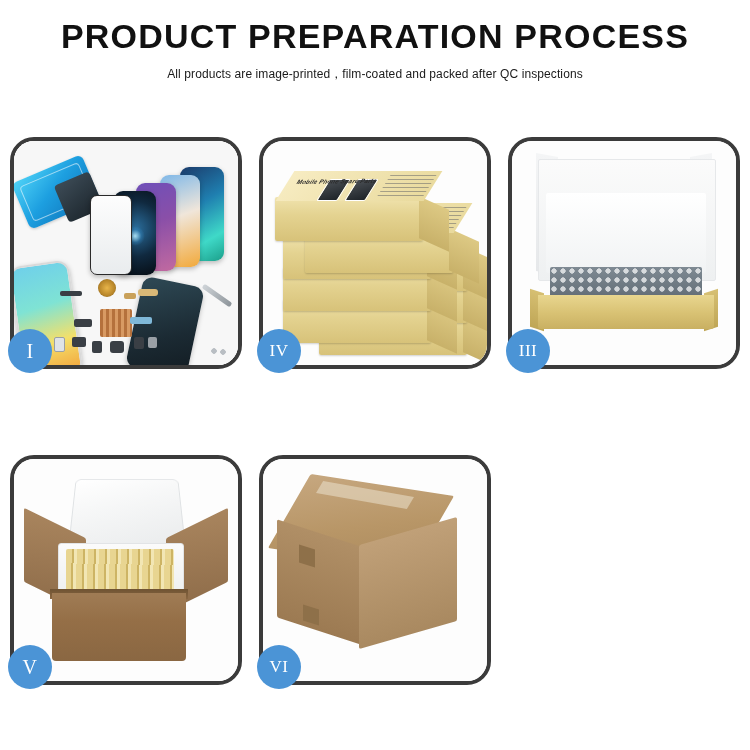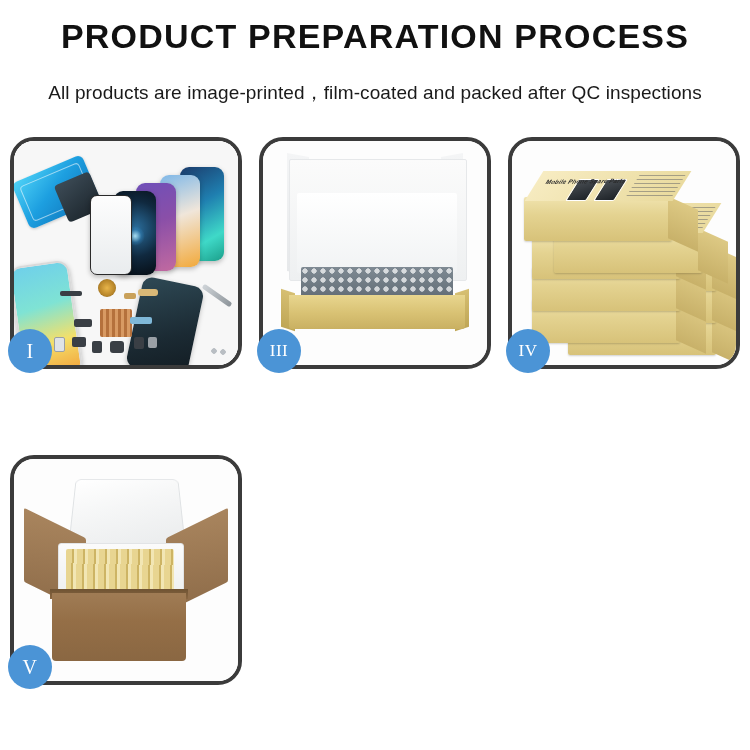--- a/index.html
+++ b/index.html
@@ -27,24 +27,24 @@
     margin: 0;
     padding-top: 17px;
     font-family: "Liberation Sans", sans-serif;
     font-size: 34px;
     font-weight: 700;
     letter-spacing: 1.2px;
     color: #111111;
     white-space: nowrap;
   }
   .subtitle {
-    margin: 14px;
+    margin: 0;
     padding-top: 10px;
     font-family: "Liberation Sans", sans-serif;
-    font-size: 19px;
+    font-size: 12px;
     font-weight: 400;
     letter-spacing: 0.1px;
     color: #1a1a1a;
     white-space: nowrap;
   }
 
   
   .grid {
     position: absolute;
     top: 137px;
@@ -358,36 +358,20 @@
           <div class="screws"></div>
         </div>
       </div>
       <div class="badge">I</div>
     </div>
 
 
     <div class="card">
       <div class="card-inner">
         <div class="scene">
-          <div class="iii-lid-flapL"></div>
-          <div class="iii-lid-flapR"></div>
-          <div class="iii-lid"></div>
-          <div class="iii-foam"></div>
-          <div class="iii-wrap"></div>
-          <div class="iii-tray-left"></div>
-          <div class="iii-tray-right"></div>
-          <div class="iii-tray-front"></div>
-        </div>
-      </div>
-      <div class="badge wide">III</div>
-    </div>
-
-    <div class="card">
-      <div class="card-inner">
-        <div class="scene">
           <div class="stack">
             <div class="sbox" style="left:48px; top:148px;">
                 <div class="side"></div>
               </div>
             <div class="sbox" style="left:48px; top:116px;">
                 <div class="side"></div>
               </div>
             <div class="sbox" style="left:48px; top:84px;">
                 <div class="side"></div>
               </div>
@@ -415,32 +399,61 @@
               <div class="top"></div>
               <div class="sbox-window" style="left:48px;"></div>
               <div class="sbox-window" style="left:76px;"></div>
               <div class="sbox-lines" style="left:108px;"></div>
               <div class="sbox-label">Mobile Phone Spare Parts</div>
             </div>
           </div>
         </div>
       </div>
       <div class="badge wide">IV</div>
+    </div>
+
+    <div class="card">
+      <div class="card-inner">
+        <div class="scene">
+          <div class="iii-lid-flapL"></div>
+          <div class="iii-lid-flapR"></div>
+          <div class="iii-lid"></div>
+          <div class="iii-foam"></div>
+          <div class="iii-wrap"></div>
+          <div class="iii-tray-left"></div>
+          <div class="iii-tray-right"></div>
+          <div class="iii-tray-front"></div>
+        </div>
+      </div>
+      <div class="badge wide">III</div>
     </div>
 
     <div class="card">
       <div class="card-inner">
         <div class="scene">
           <div class="v-foamlid"></div>
           <div class="v-flapL"></div>
           <div class="v-flapR"></div>
           <div class="v-foambox"></div>
           <div class="v-goods"></div>
           <div class="v-carton-rim"></div>
           <div class="v-carton-front"></div>
         </div>
       </div>
       <div class="badge">V</div>
     </div>
 
+    <div class="card">
+      <div class="card-inner">
+        <div class="scene">
+          <div class="vi-top"></div>
+          <div class="vi-tape"></div>
+          <div class="vi-left"></div>
+          <div class="vi-right"></div>
+          <div class="vi-tab1"></div>
+          <div class="vi-tab2"></div>
+        </div>
+      </div>
+      <div class="badge wide">VI</div>
+    </div>
 
   </div>
 </div>
 
 </body></html>

